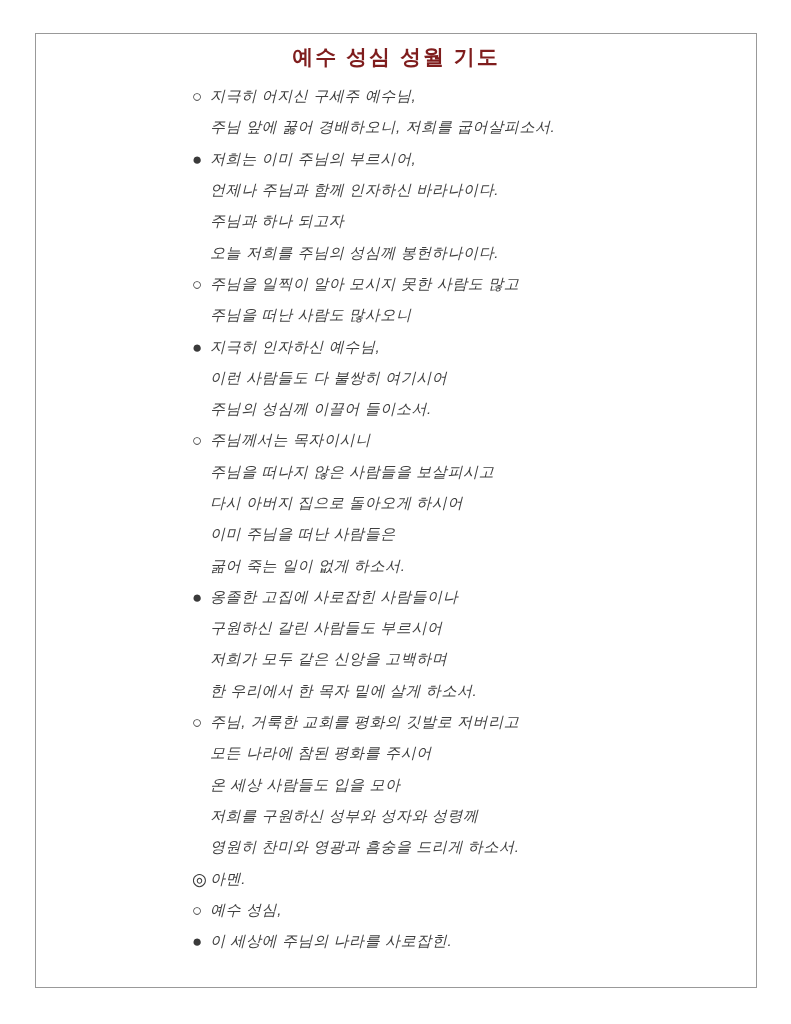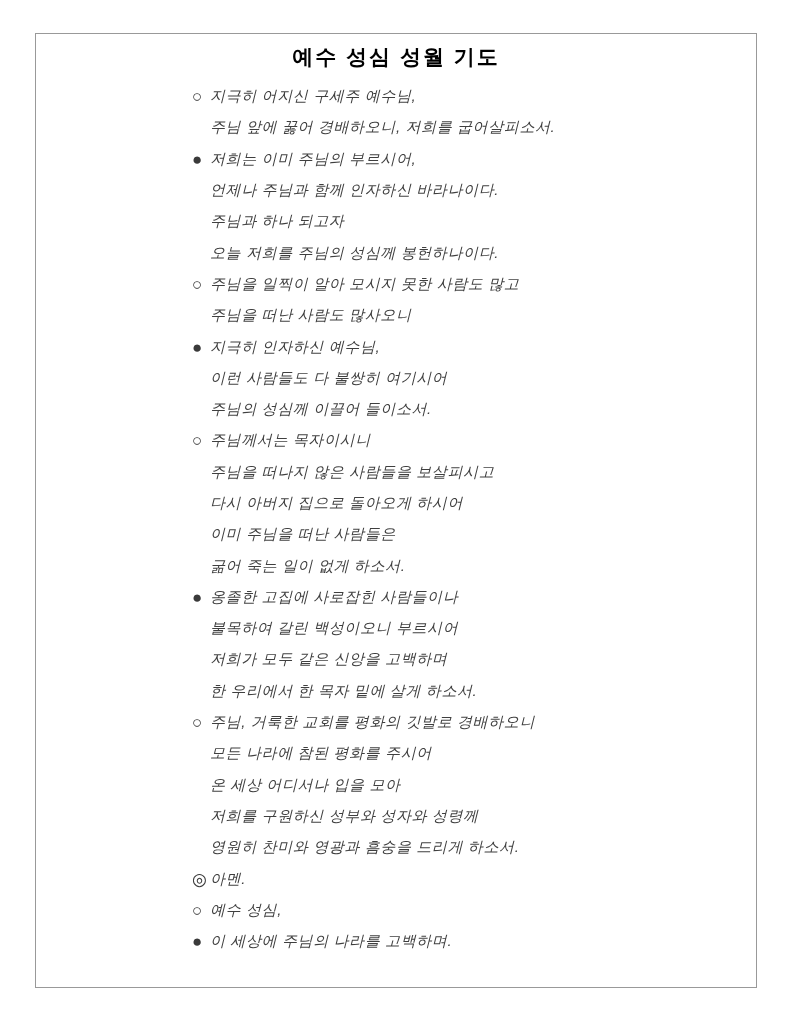--- a/index.html
+++ b/index.html
@@ -30,21 +30,21 @@
     position: absolute;
     top: 10px;
     left: 0;
     width: 100%;
     margin: 0;
     text-align: center;
     font-size: 21px;
     line-height: 26px;
     font-weight: bold;
     letter-spacing: 2px;
-    color: #000000;
+    color: #7f1d1d;
   }
   .lines {
     position: absolute;
     left: 156px;
     top: 47px;
   }
   .line {
     height: 31.3px;
     display: flex;
     align-items: center;
@@ -135,57 +135,57 @@
         <div class="line">
           <span class="marker"></span>
           <span class="text">굶어 죽는 일이 없게 하소서.</span>
         </div>
         <div class="line">
           <span class="marker">●</span>
           <span class="text">옹졸한 고집에 사로잡힌 사람들이나</span>
         </div>
         <div class="line">
           <span class="marker"></span>
-          <span class="text">불목하여 갈린 백성이오니 부르시어</span>
+          <span class="text">구원하신 갈린 사람들도 부르시어</span>
         </div>
         <div class="line">
           <span class="marker"></span>
           <span class="text">저희가 모두 같은 신앙을 고백하며</span>
         </div>
         <div class="line">
           <span class="marker"></span>
           <span class="text">한 우리에서 한 목자 밑에 살게 하소서.</span>
         </div>
         <div class="line">
           <span class="marker">○</span>
-          <span class="text">주님, 거룩한 교회를 평화의 깃발로 경배하오니</span>
+          <span class="text">주님, 거룩한 교회를 평화의 깃발로 저버리고</span>
         </div>
         <div class="line">
           <span class="marker"></span>
           <span class="text">모든 나라에 참된 평화를 주시어</span>
         </div>
         <div class="line">
           <span class="marker"></span>
-          <span class="text">온 세상 어디서나 입을 모아</span>
+          <span class="text">온 세상 사람들도 입을 모아</span>
         </div>
         <div class="line">
           <span class="marker"></span>
           <span class="text">저희를 구원하신 성부와 성자와 성령께</span>
         </div>
         <div class="line">
           <span class="marker"></span>
           <span class="text">영원히 찬미와 영광과 흠숭을 드리게 하소서.</span>
         </div>
         <div class="line">
           <span class="marker">◎</span>
           <span class="text">아멘.</span>
         </div>
         <div class="line">
           <span class="marker">○</span>
           <span class="text">예수 성심,</span>
         </div>
         <div class="line">
           <span class="marker">●</span>
-          <span class="text">이 세상에 주님의 나라를 고백하며.</span>
+          <span class="text">이 세상에 주님의 나라를 사로잡힌.</span>
         </div>
       </div>
   </div>
 </div>
 
 </body></html>

